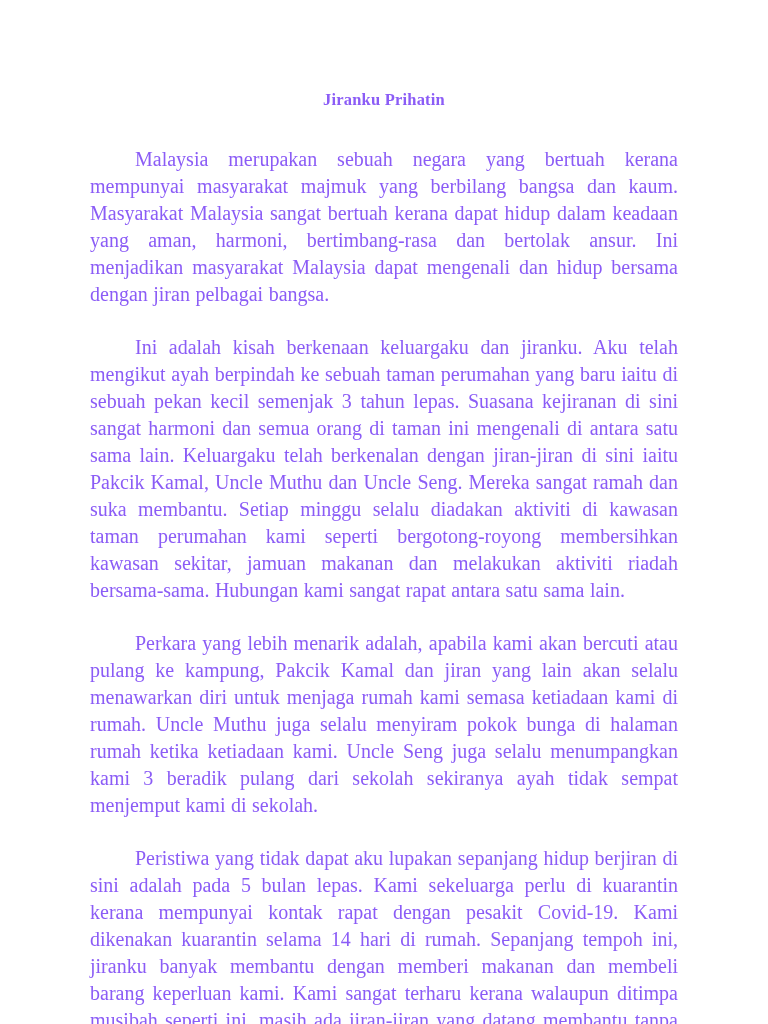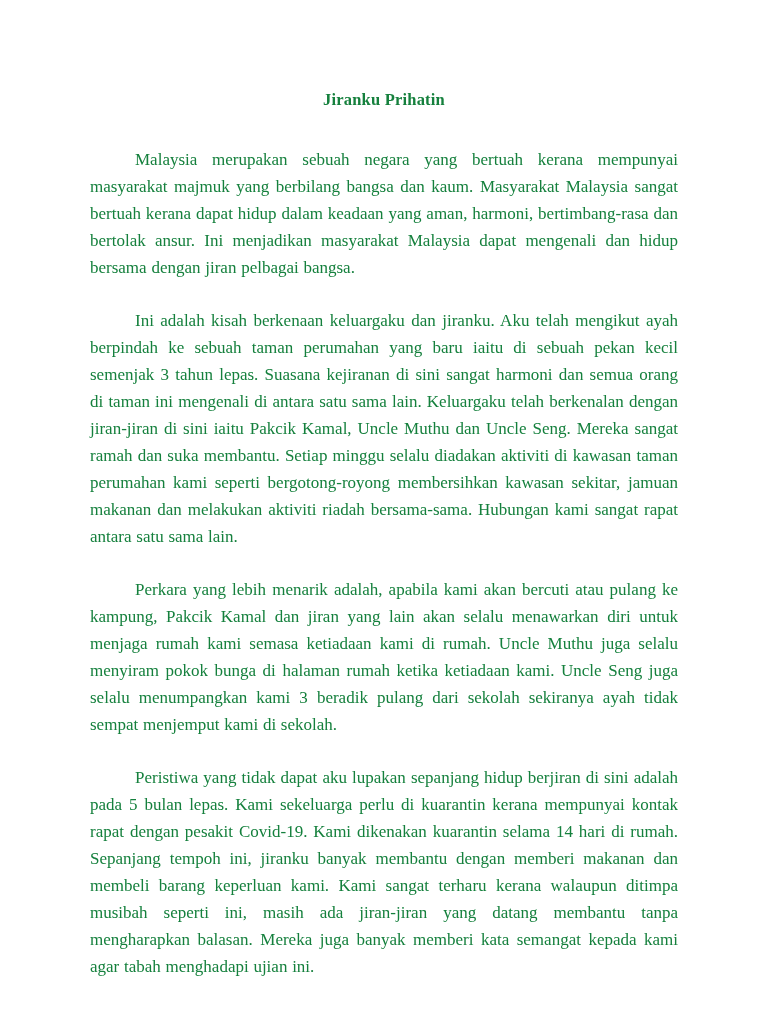--- a/index.html
+++ b/index.html
@@ -7,38 +7,38 @@
     padding: 0;
     background: #ffffff;
   }
   .page {
     position: relative;
     width: 768px;
     height: 1024px;
     background: #ffffff;
     overflow: hidden;
     font-family: "Liberation Serif", "DejaVu Serif", serif;
-    color: #15803d;
+    color: #8b5cf6;
   }
   .content {
     position: absolute;
     top: 86px;
     left: 90px;
     width: 588px;
   }
   .essay-title {
     font-size: 16.5px;
     font-weight: bold;
     text-align: center;
     line-height: 27px;
     margin: 0 0 33px 0;
     letter-spacing: 0.2px;
   }
   .essay-paragraph {
-    font-size: 17px;
+    font-size: 20px;
     line-height: 27px;
     text-align: justify;
     text-indent: 45px;
     margin: 0 0 26px 0;
     word-spacing: 0.5px;
   }
 </style>
 </head>
 <body>
 

